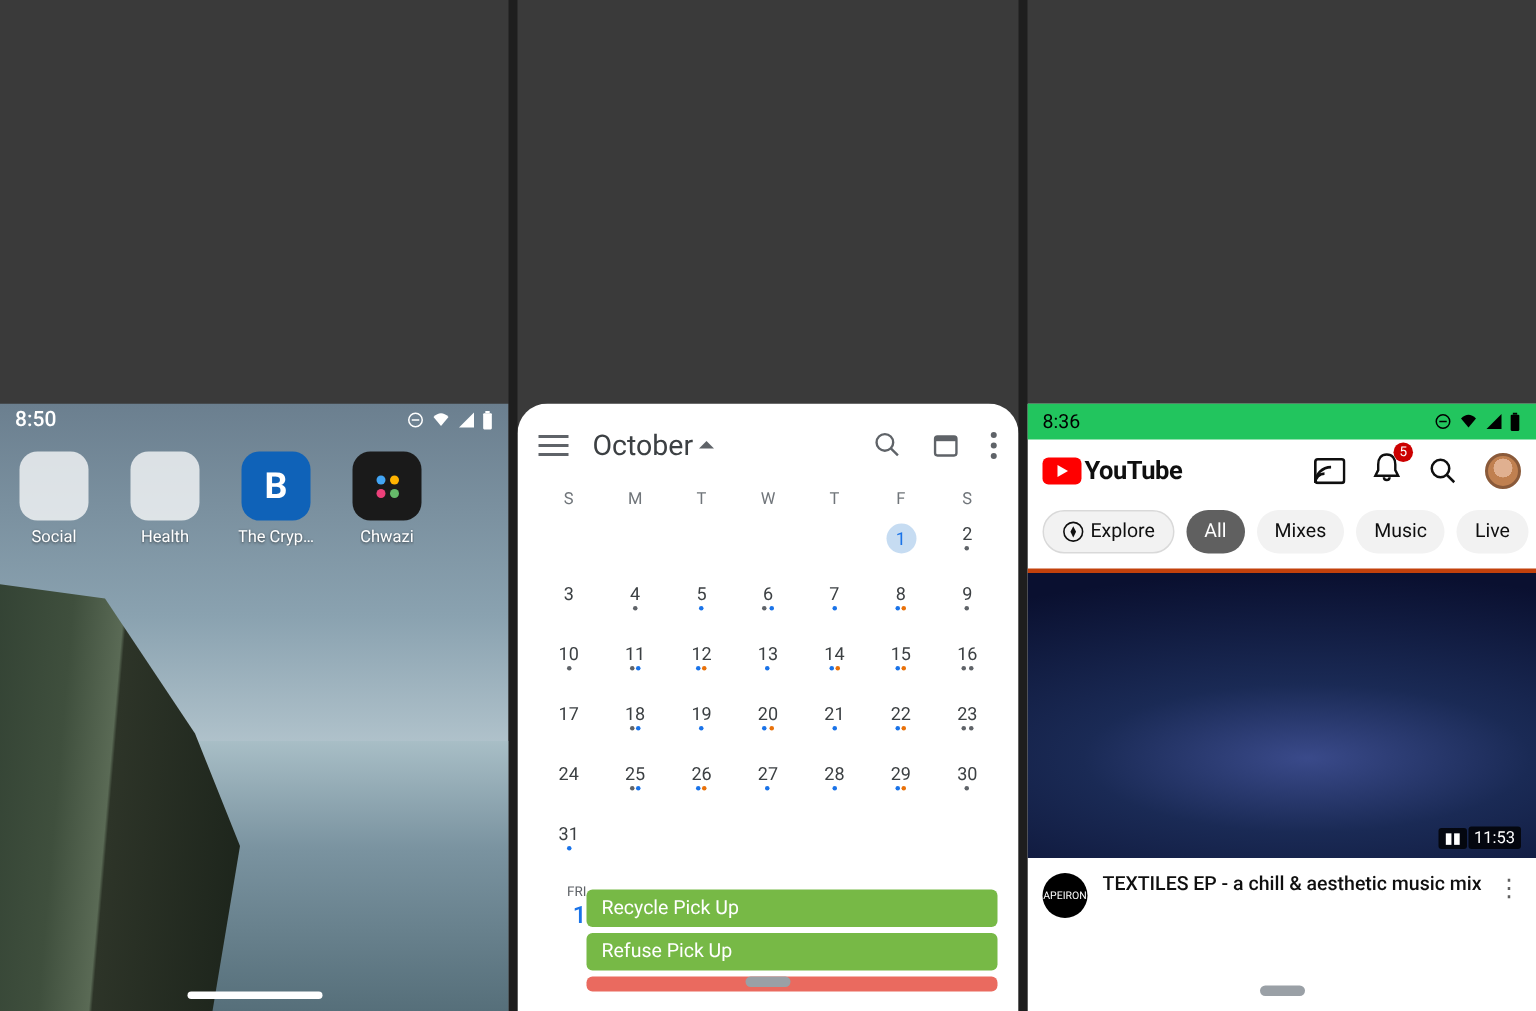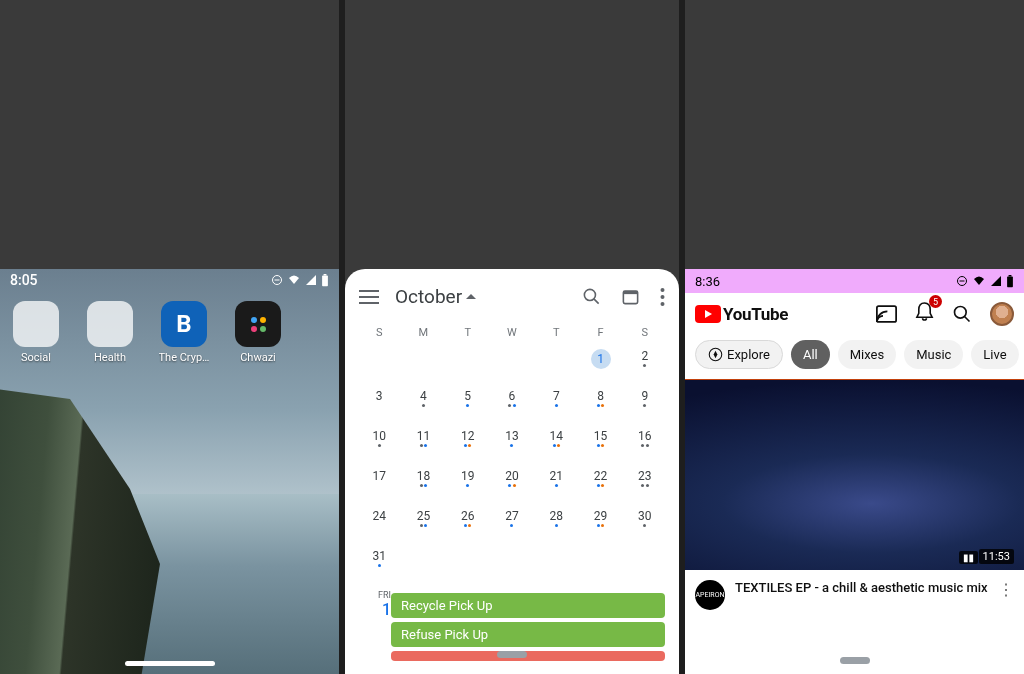--- a/index.html
+++ b/index.html
@@ -65,30 +65,30 @@
   .dot { width:3px;height:3px;border-radius:50%; }
   .event-list { padding:6px 0 0; }
   .event-date { display:flex;padding:2px 8px 2px 2px; }
   .event-date .lbl { width:44px;text-align:right;font-size:10px;color:#5f6368;line-height:1.1; }
   .event { flex:1;background:#77b946;color:#fff;border-radius:4px;padding:5px 10px;margin:2px 6px 4px 0;font-size:13px; }
   .event.red { background:#ea6a5f;height:6px;margin-top:2px; }
   .cal-pill{position:absolute;left:50%;transform:translateX(-50%);bottom:16px;width:30px;height:7px;border-radius:4px;background:#9aa0a6;}
   
   
   .yt { width:100%;height:100%;background:#fff;color:#0f0f0f; }
-  .sb3 { height:22px;display:flex;justify-content:space-between;align-items:center;padding:12px 10px;font-size:13px;color:#000; background:#f0abfc;}
+  .sb3 { height:22px;display:flex;justify-content:space-between;align-items:center;padding:12px 10px;font-size:13px;color:#000; background:#22c55e;}
   .yt-top { display:flex;align-items:center;padding:8px 10px;gap:18px; }
   .yt-logo { display:flex;align-items:center;gap:2px;font-weight:700;font-size:17px;letter-spacing:-0.3px; }
   .yt-ico { width:26px;height:18px;background:#ff0000;border-radius:4px;display:flex;align-items:center;justify-content:center; }
   .yt-ico::after{content:"";border-left:7px solid #fff;border-top:4px solid transparent;border-bottom:4px solid transparent;}
   .yt-actions { margin-left:auto;display:flex;gap:18px;align-items:center;color:#0f0f0f; }
   .bell { position:relative; }
   .badge { position:absolute;top:-6px;right:-8px;background:#cc0000;color:#fff;border-radius:8px;font-size:9px;min-width:13px;height:13px;display:flex;align-items:center;justify-content:center;padding:0 3px; }
   .avatar { width:24px;height:24px;border-radius:50%;background:#c08050;background-image:radial-gradient(circle at 50% 40%, #e0b090 40%, transparent 41%);border:2px solid #8a5a3a; }
-  .chips { display:flex;gap:8px;padding:6px 10px 10px;border-bottom:1px solid #c2410c;overflow:hidden; }
+  .chips { display:flex;gap:8px;padding:6px 10px 10px;border-bottom:3px solid #c2410c;overflow:hidden; }
   .chip { padding:6px 12px;border-radius:16px;background:#f2f2f2;font-size:13px;color:#0f0f0f;white-space:nowrap;display:flex;align-items:center;gap:4px; }
   .chip.sel { background:#606060;color:#fff; }
   .chip.explore { background:#f2f2f2;border:1px solid #d9d9d9; }
   .video { width:100%; }
   .thumb { position:relative;height:190px;background:radial-gradient(ellipse 110% 65% at 55% 65%, #3a4a8a 0%, #1a2a55 40%, #0a1030 100%);overflow:hidden; }
   .dur { position:absolute;right:10px;bottom:6px;background:rgba(0,0,0,.8);color:#fff;font-size:11px;padding:1px 4px;border-radius:2px; }
   .qual { position:absolute;right:46px;bottom:6px;background:rgba(0,0,0,.8);color:#fff;font-size:10px;padding:1px 4px;border-radius:2px; }
   .meta { display:flex;gap:10px;padding:10px 10px 8px; }
   .chav { width:30px;height:30px;border-radius:50%;background:#000;color:#fff;display:flex;align-items:center;justify-content:center;font-size:7px; flex-shrink:0;}
   .vtitle { font-size:13px;font-weight:500;line-height:1.3; }
@@ -100,21 +100,21 @@
 <body>
 
 <div class="divider" style="left:339px"></div>
 <div class="divider" style="left:679px"></div>
 
 <div class="panel panel1">
   <div class="home">
     <div class="range"></div>
     <div class="mountain"></div>
     <div class="statusbar">
-      <span>8:05</span>
+      <span>8:50</span>
       <div class="status-icons">
         <svg width="12" height="12" viewBox="0 0 24 24">
             <circle cx="12" cy="12" r="9" fill="none" stroke="#fff" stroke-width="2"></circle>
             <line x1="7" y1="12" x2="17" y2="12" stroke="#fff" stroke-width="2"></line>
           </svg>
         <svg width="14" height="12" viewBox="0 0 24 24">
             <path d="M2 8 Q12 -2 22 8 L12 20 Z" fill="#fff"></path>
           </svg>
         <svg width="12" height="12" viewBox="0 0 24 24">
             <path d="M2 22 L22 22 L22 2 Z" fill="#fff"></path>

